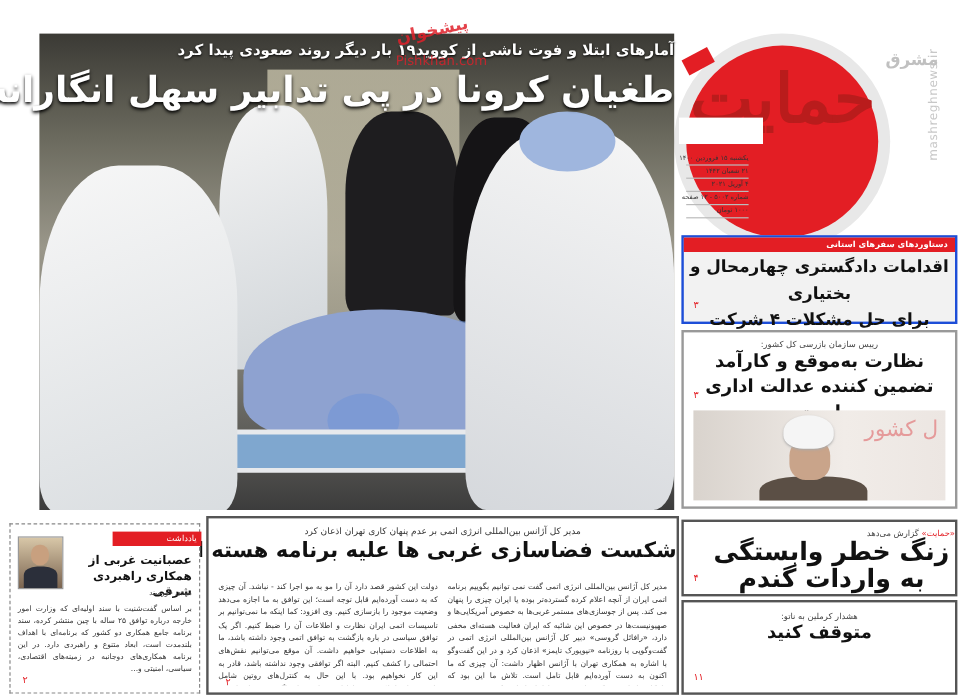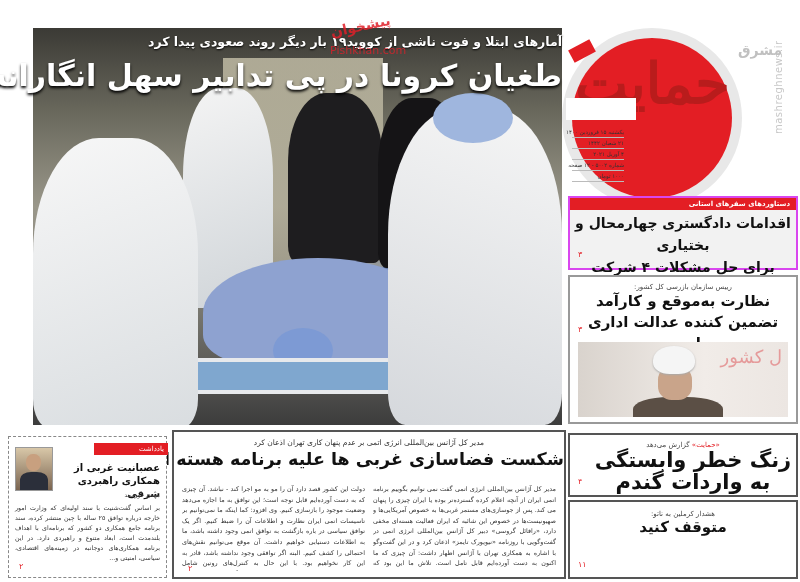--- a/index.html
+++ b/index.html
@@ -29,36 +29,36 @@
   
   .logo-circle{left:572px;top:38px;width:160px;height:160px;border-radius:50%;background:#e31e24;box-shadow:0 0 0 10px #e8e8e8;}
   .logo-band{left:566px;top:98px;width:70px;height:22px;background:#ffffff;}
   .logo-text{left:575px;top:55px;width:155px;text-align:center;color:#b91c1c;font-weight:bold;font-size:56px;font-family:"DejaVu Serif",serif;line-height:1;}
   .logo-mark{left:570px;top:44px;width:24px;height:14px;background:#e31e24;transform:rotate(-28deg);}
   .wm-mashregh{left:773px;top:14px;width:14px;height:120px;writing-mode:vertical-rl;transform:rotate(180deg);color:#c8c8c8;font-size:10px;direction:ltr;letter-spacing:0.5px;}
   .wm-mashregh-logo{left:738px;top:14px;color:#c0c0c0;font-size:14px;font-weight:bold;margin-top:28px;}
   .dateline{left:572px;top:127px;width:52px;font-size:5.5px;color:#333;}
   .dateline div{border-bottom:1px solid #bbb;padding:2px 0;white-space:nowrap;text-align:right;}
   
-  .box{border:2px solid #d946ef;background:#f2f2f2;}
+  .box{border:2px solid #1d4ed8;background:#f2f2f2;}
   .box1{left:568px;top:196px;width:226px;height:70px;}
   .box1 .bar{height:12px;background:#e31e24;color:#fff;font-size:7px;padding-right:6px;line-height:12px;font-weight:bold;}
   .box-title{font-weight:bold;color:#111;text-align:center;}
   .box1 .box-title{font-size:14px;line-height:22px;margin-top:2px;}
   .pageno{color:#e31e24;font-size:8px;position:absolute;left:8px;}
   .box2{left:568px;top:275px;width:226px;height:145px;background:#fff;border:2px solid #999;}
   .box2 .kick{font-size:7px;color:#444;text-align:center;margin-top:6px;}
   .box2 .box-title{font-size:15px;line-height:21px;}
   .cleric{position:absolute;left:8px;top:65px;width:210px;height:75px;background:linear-gradient(90deg,#d9d3cd,#f1ece8 60%,#ece6e2);overflow:hidden;}
   .cleric .turban{position:absolute;left:75px;top:4px;width:42px;height:28px;background:#f5f5f5;border-radius:50% 50% 40% 40%;box-shadow:0 1px 2px #aaa;}
   .cleric .face{position:absolute;left:80px;top:24px;width:34px;height:34px;background:#c9a48a;border-radius:40%;}
   .cleric .robe{position:absolute;left:55px;top:55px;width:90px;height:30px;background:#5b4f45;border-radius:40% 40% 0 0;}
   .cleric .red-script{position:absolute;right:6px;top:4px;color:#e59a9a;font-size:18px;font-family:"DejaVu Serif",serif;}
   .box3{left:568px;top:433px;width:226px;height:60px;background:#fff;border:2px solid #555;}
-  .box3 .kick{font-size:7px;color:#444;text-align:center;margin-top:6px;}
+  .box3 .kick{font-size:7px;color:#444;margin-top:6px;}
   .box3 .kick .red{color:#e31e24;}
   .box3 .box-title{font-size:21px;line-height:22px;padding-left:20px;}
   .box4{left:568px;top:500px;width:226px;height:75px;background:#fff;border:2px solid #555;}
   .box4 .kick{font-size:7px;color:#444;text-align:center;margin-top:8px;}
   .box4 .box-title{font-size:15px;line-height:19px;}
   
   .mid{left:172px;top:430px;width:390px;height:145px;border:2px solid #555;background:#fff;}
   .mid .kick{font-size:7.5px;color:#333;text-align:center;margin-top:6px;}
   .mid .headline2{font-size:17.5px;font-weight:bold;text-align:center;color:#111;margin-top:2px;white-space:nowrap;}
   .mid .cols{position:absolute;top:52px;right:8px;left:8px;bottom:6px;display:flex;gap:8px;}

